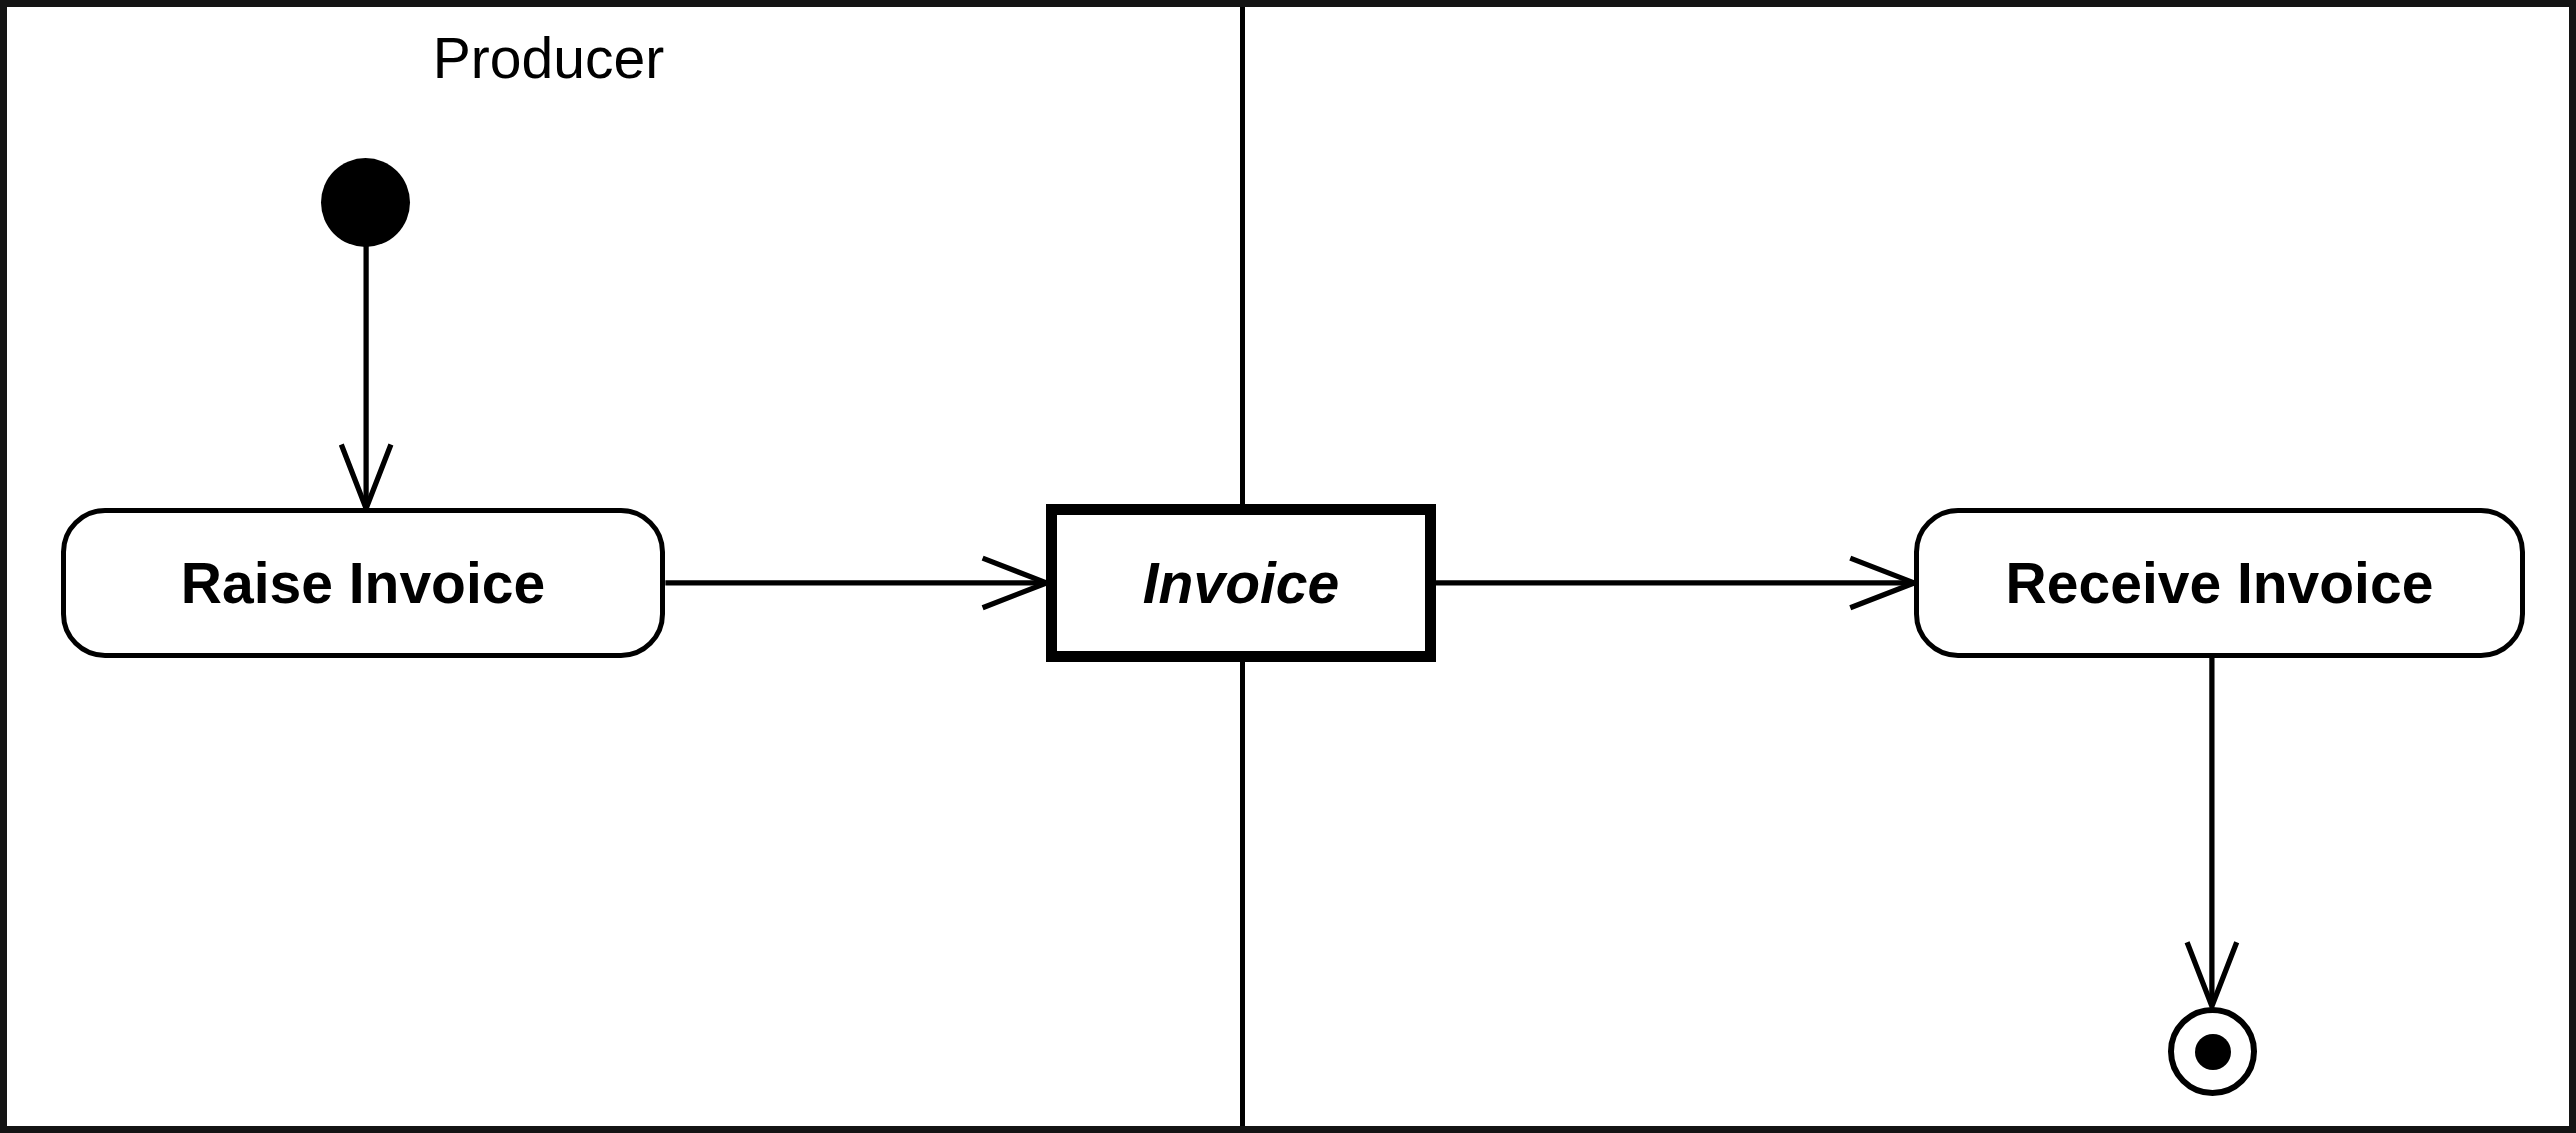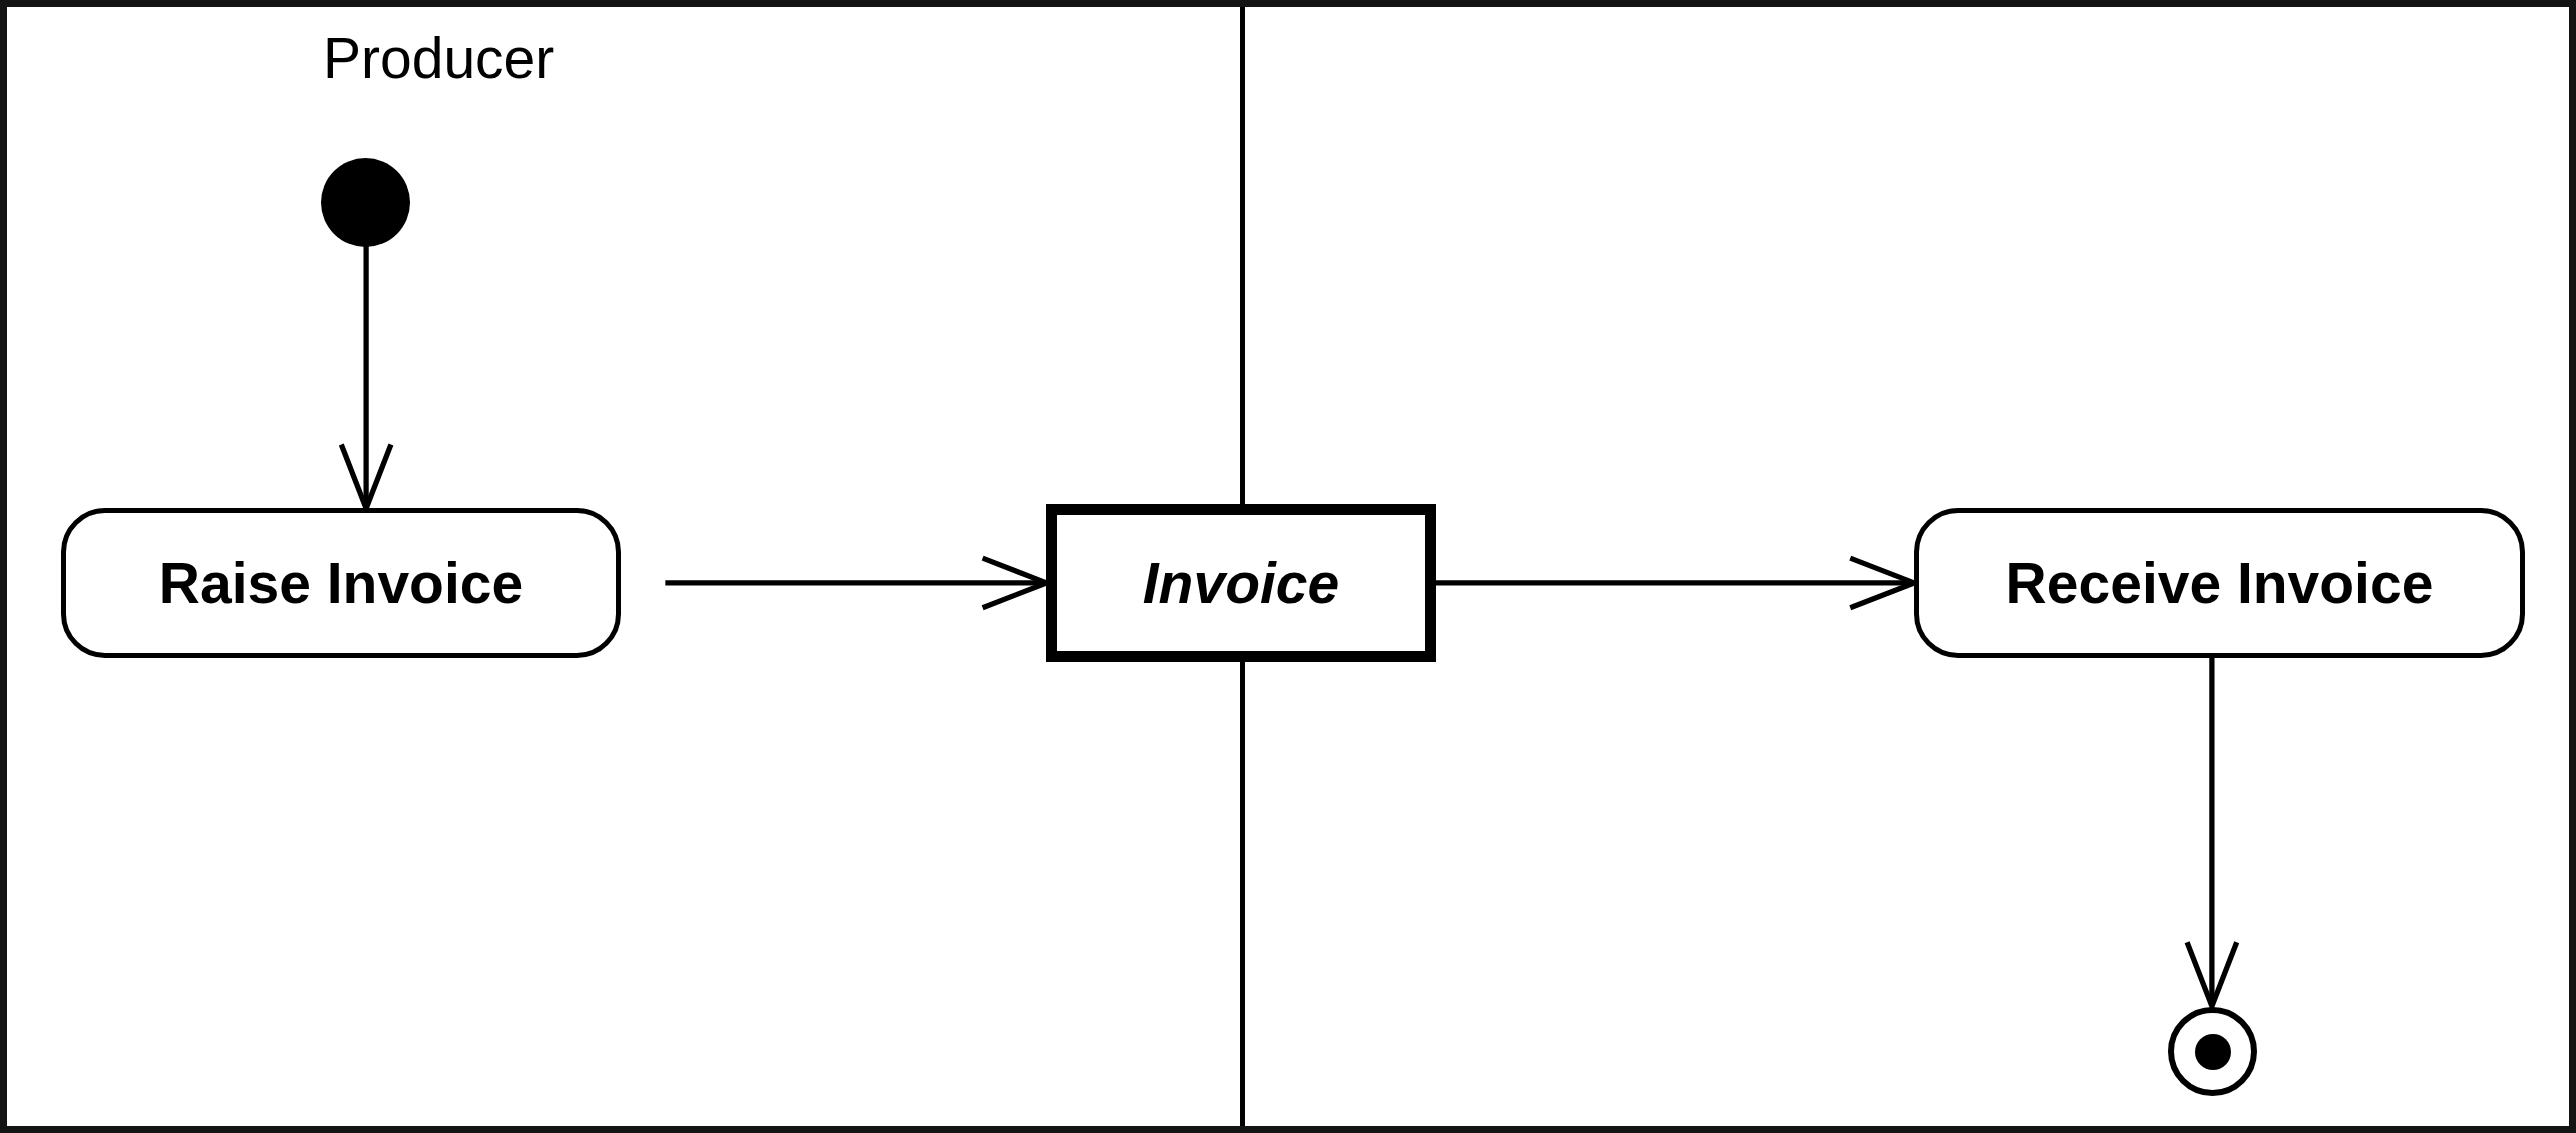--- a/index.html
+++ b/index.html
@@ -26,20 +26,21 @@
     background: #000000;
   }
   .lane-label {
     position: absolute;
     top: 15px;
     width: 451px;
     line-height: 72px;
     font-size: 57px;
     font-weight: 400;
     color: #000000;
+    text-align: center;
     white-space: nowrap;
   }
   .lane-label.producer { left: 316px; }
   .lane-label.retailer { left: 1715px; }
 
   .connectors {
     position: absolute;
     left: 0;
     top: 0;
     pointer-events: none;
@@ -54,21 +55,21 @@
     background: #ffffff;
     color: #000000;
     font-size: 57px;
     font-weight: bold;
     white-space: nowrap;
     text-align: center;
   }
   .action-node {
     border: 5.3px solid #000000;
     border-radius: 44px;
-    width: 560px;
+    width: 604px;
     height: 150px;
     top: 501px;
   }
   .action-node.raise { left: 54px; }
   .action-node.receive { left: 1907px; width: 611px; }
   .object-node {
     border: 11.3px solid #000000;
     width: 390px;
     height: 158px;
     left: 1039px;

